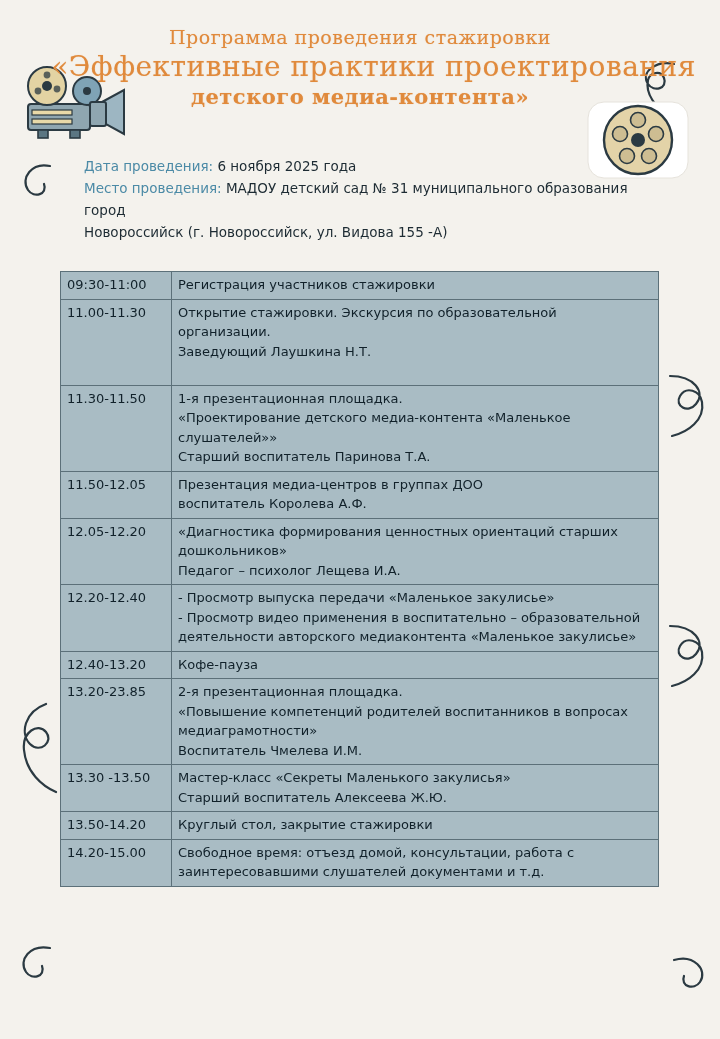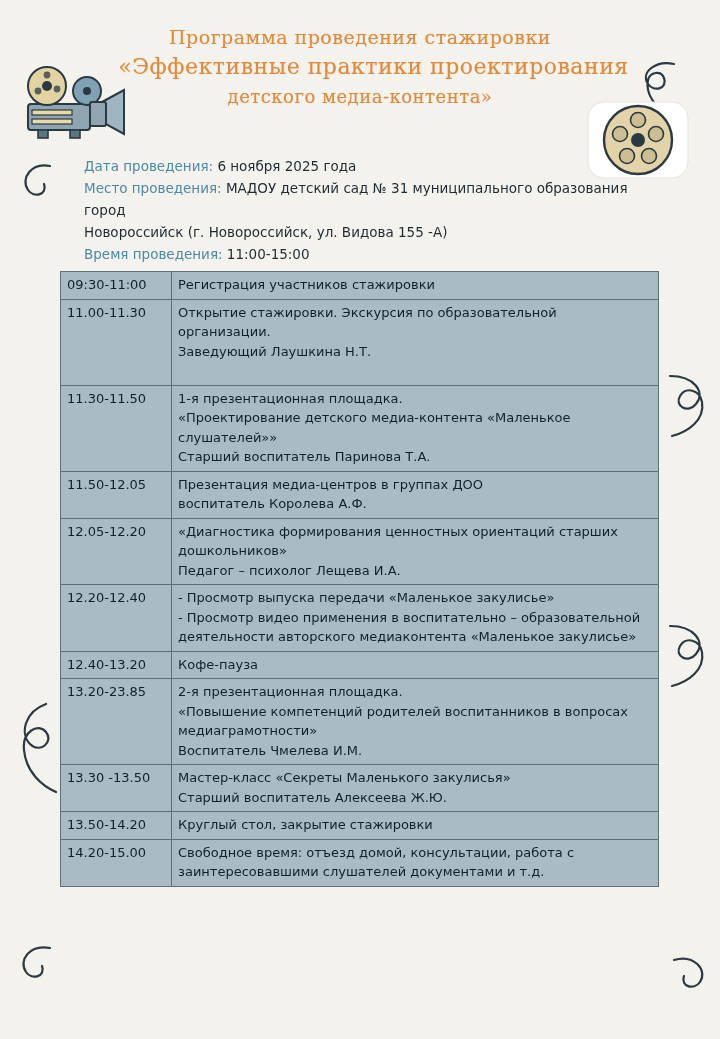--- a/index.html
+++ b/index.html
@@ -38,22 +38,22 @@
   .title-line {
     font-family: "DejaVu Serif", serif;
     color: #e08a3c;
     font-size: 21px;
     letter-spacing: 0.5px;
     line-height: 30px;
     font-weight: normal;
     text-shadow: 0 0 1px rgba(224,138,60,0.4);
   }
   .title-line.l1 { font-size: 19px; }
-  .title-line.l2 { font-size: 22px; padding-left: 27px; }
-  .title-line.l3 { font-size: 18px; }
+  .title-line.l2 { font-size: 28px; padding-left: 27px; }
+  .title-line.l3 { font-size: 21px; font-weight: bold; }
 
   
   .projector {
     position: absolute;
     left: 14px;
     top: 58px;
     width: 120px;
     height: 88px;
   }
 
@@ -180,24 +180,20 @@
       <span class="meta-label">Дата проведения:</span>
       <span class="meta-value">6 ноября  2025 года</span>
     </div>
     <div class="meta-row">
       <span class="meta-label">Место проведения:</span>
       <span class="meta-value">МАДОУ детский сад № 31 муниципального образования город</span>
     </div>
     <div class="meta-row">
       <span class="meta-value">Новороссийск (г. Новороссийск, ул. Видова 155 -А)</span>
     </div>
-    <div class="meta-row">
-      <span class="meta-label">Время проведения:</span>
-      <span class="meta-value">11:00-15:00</span>
-    </div>
   </div>
 
   <table class="sched">
     <tbody>
       <tr>
         <td class="time">09:30-11:00</td>
         <td>
           <span class="cell-line">Регистрация участников стажировки</span>
         </td>
       </tr>

